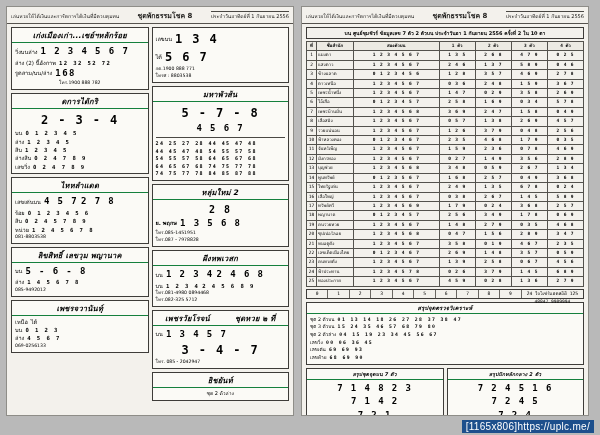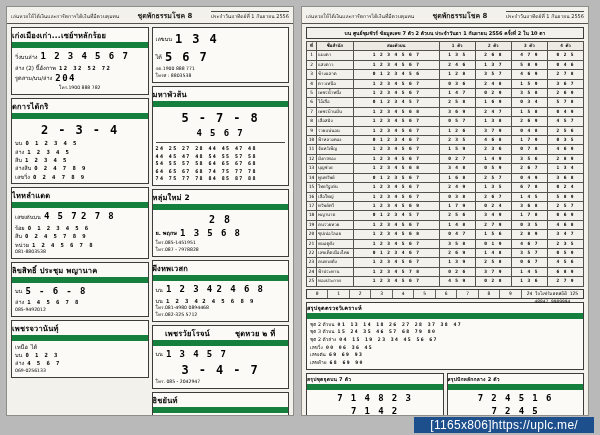--- a/index.html
+++ b/index.html
@@ -34,26 +34,27 @@
 
   .body{padding:3px 4px;}
 
   
   .box{
     border:1px solid #3e3c39;
     margin-bottom:3px;
     background:#fbfaf6;
   }
   .box-title{
-    text-align:left;
+    text-align:center;
     font-weight:bold;
     font-size:7.5px;
     padding:1px 0;
-    border-bottom:6px solid #15803d;
+    border-bottom:1px solid #15803d;
     letter-spacing:.2px;
+    font-style:italic;
   }
   .box-body{padding:2px 3px;font-size:5.6px;line-height:1.5;}
 
   .row{display:flex;align-items:center;gap:3px;}
   .lbl{white-space:nowrap;}
   .dig{
     font-family:"DejaVu Sans Mono","Liberation Mono",monospace;
     font-weight:bold;letter-spacing:1.4px;
   }
   .big{font-size:9px;}
@@ -96,21 +97,21 @@
     font-family:"DejaVu Sans Mono","Liberation Mono",monospace;
   }
   .grid-strip span{
     flex:1;text-align:center;border-right:1px solid #6a6762;height:8px;line-height:8px;
   }
   .grid-strip span:last-child{border-right:0;}
 
   .wm{
     position:absolute;right:6px;bottom:2px;
     background:#1d4f8c;color:#fff;
-    font-size:12px;padding:1px 16px;
+    font-size:10px;padding:1px 4px;
     font-family:"Liberation Sans",sans-serif;
     letter-spacing:.3px;
   }
 </style>
 </head>
 <body>
 
 <div class="page" id="page-left">
   <div class="sheet-head">
     <div class="hl">เล่นหวยให้ได้เงินและการัดการได้เงินที่มีควบคุมทน</div>
@@ -129,21 +130,21 @@
             <div class="row">
                 <span class="lbl">วิ่งบนล่าง</span>
                 <span class="dig big">1 2 3 4 5 6 7</span>
               </div>
             <div class="row">
                 <span class="lbl">ล่าง (2) นี้อังกาพ</span>
                 <span class="dig">12 32 52 72</span>
               </div>
             <div class="row">
                 <span class="lbl">รูดสาม/บน/ล่าง</span>
-                <span class="dig big">204</span>
+                <span class="dig big">168</span>
               </div>
             <div class="tiny center">โทร.1900 888 782</div>
           </div>
         </div>
 
         <div class="box">
           <div class="box-title">ดการไดักริ</div>
           <div class="box-body">
             <div class="row center" style="justify-content:center">
                 <span class="dig xl">2 - 3 - 4</span>
@@ -189,21 +190,21 @@
               </div>
             <div class="row">
                 <span class="lbl">หน่วย</span>
                 <span class="dig">1 2 4 5 6 7 8</span>
               </div>
             <div class="tiny">081-8803538</div>
           </div>
         </div>
 
         <div class="box">
-          <div class="box-title">ลิขสิทธิ์ ประชุม พญานาค</div>
+          <div class="box-title">ลิขสิทธิ์ เลขวุม พญานาค</div>
           <div class="box-body">
             <div class="row">
                 <span class="lbl">บน</span>
                 <span class="dig big">5 - 6 - 8</span>
               </div>
             <div class="row">
                 <span class="lbl">ล่าง</span>
                 <span class="dig">1 4 5 6 7 8</span>
               </div>
             <div class="tiny">085-9492012</div>

